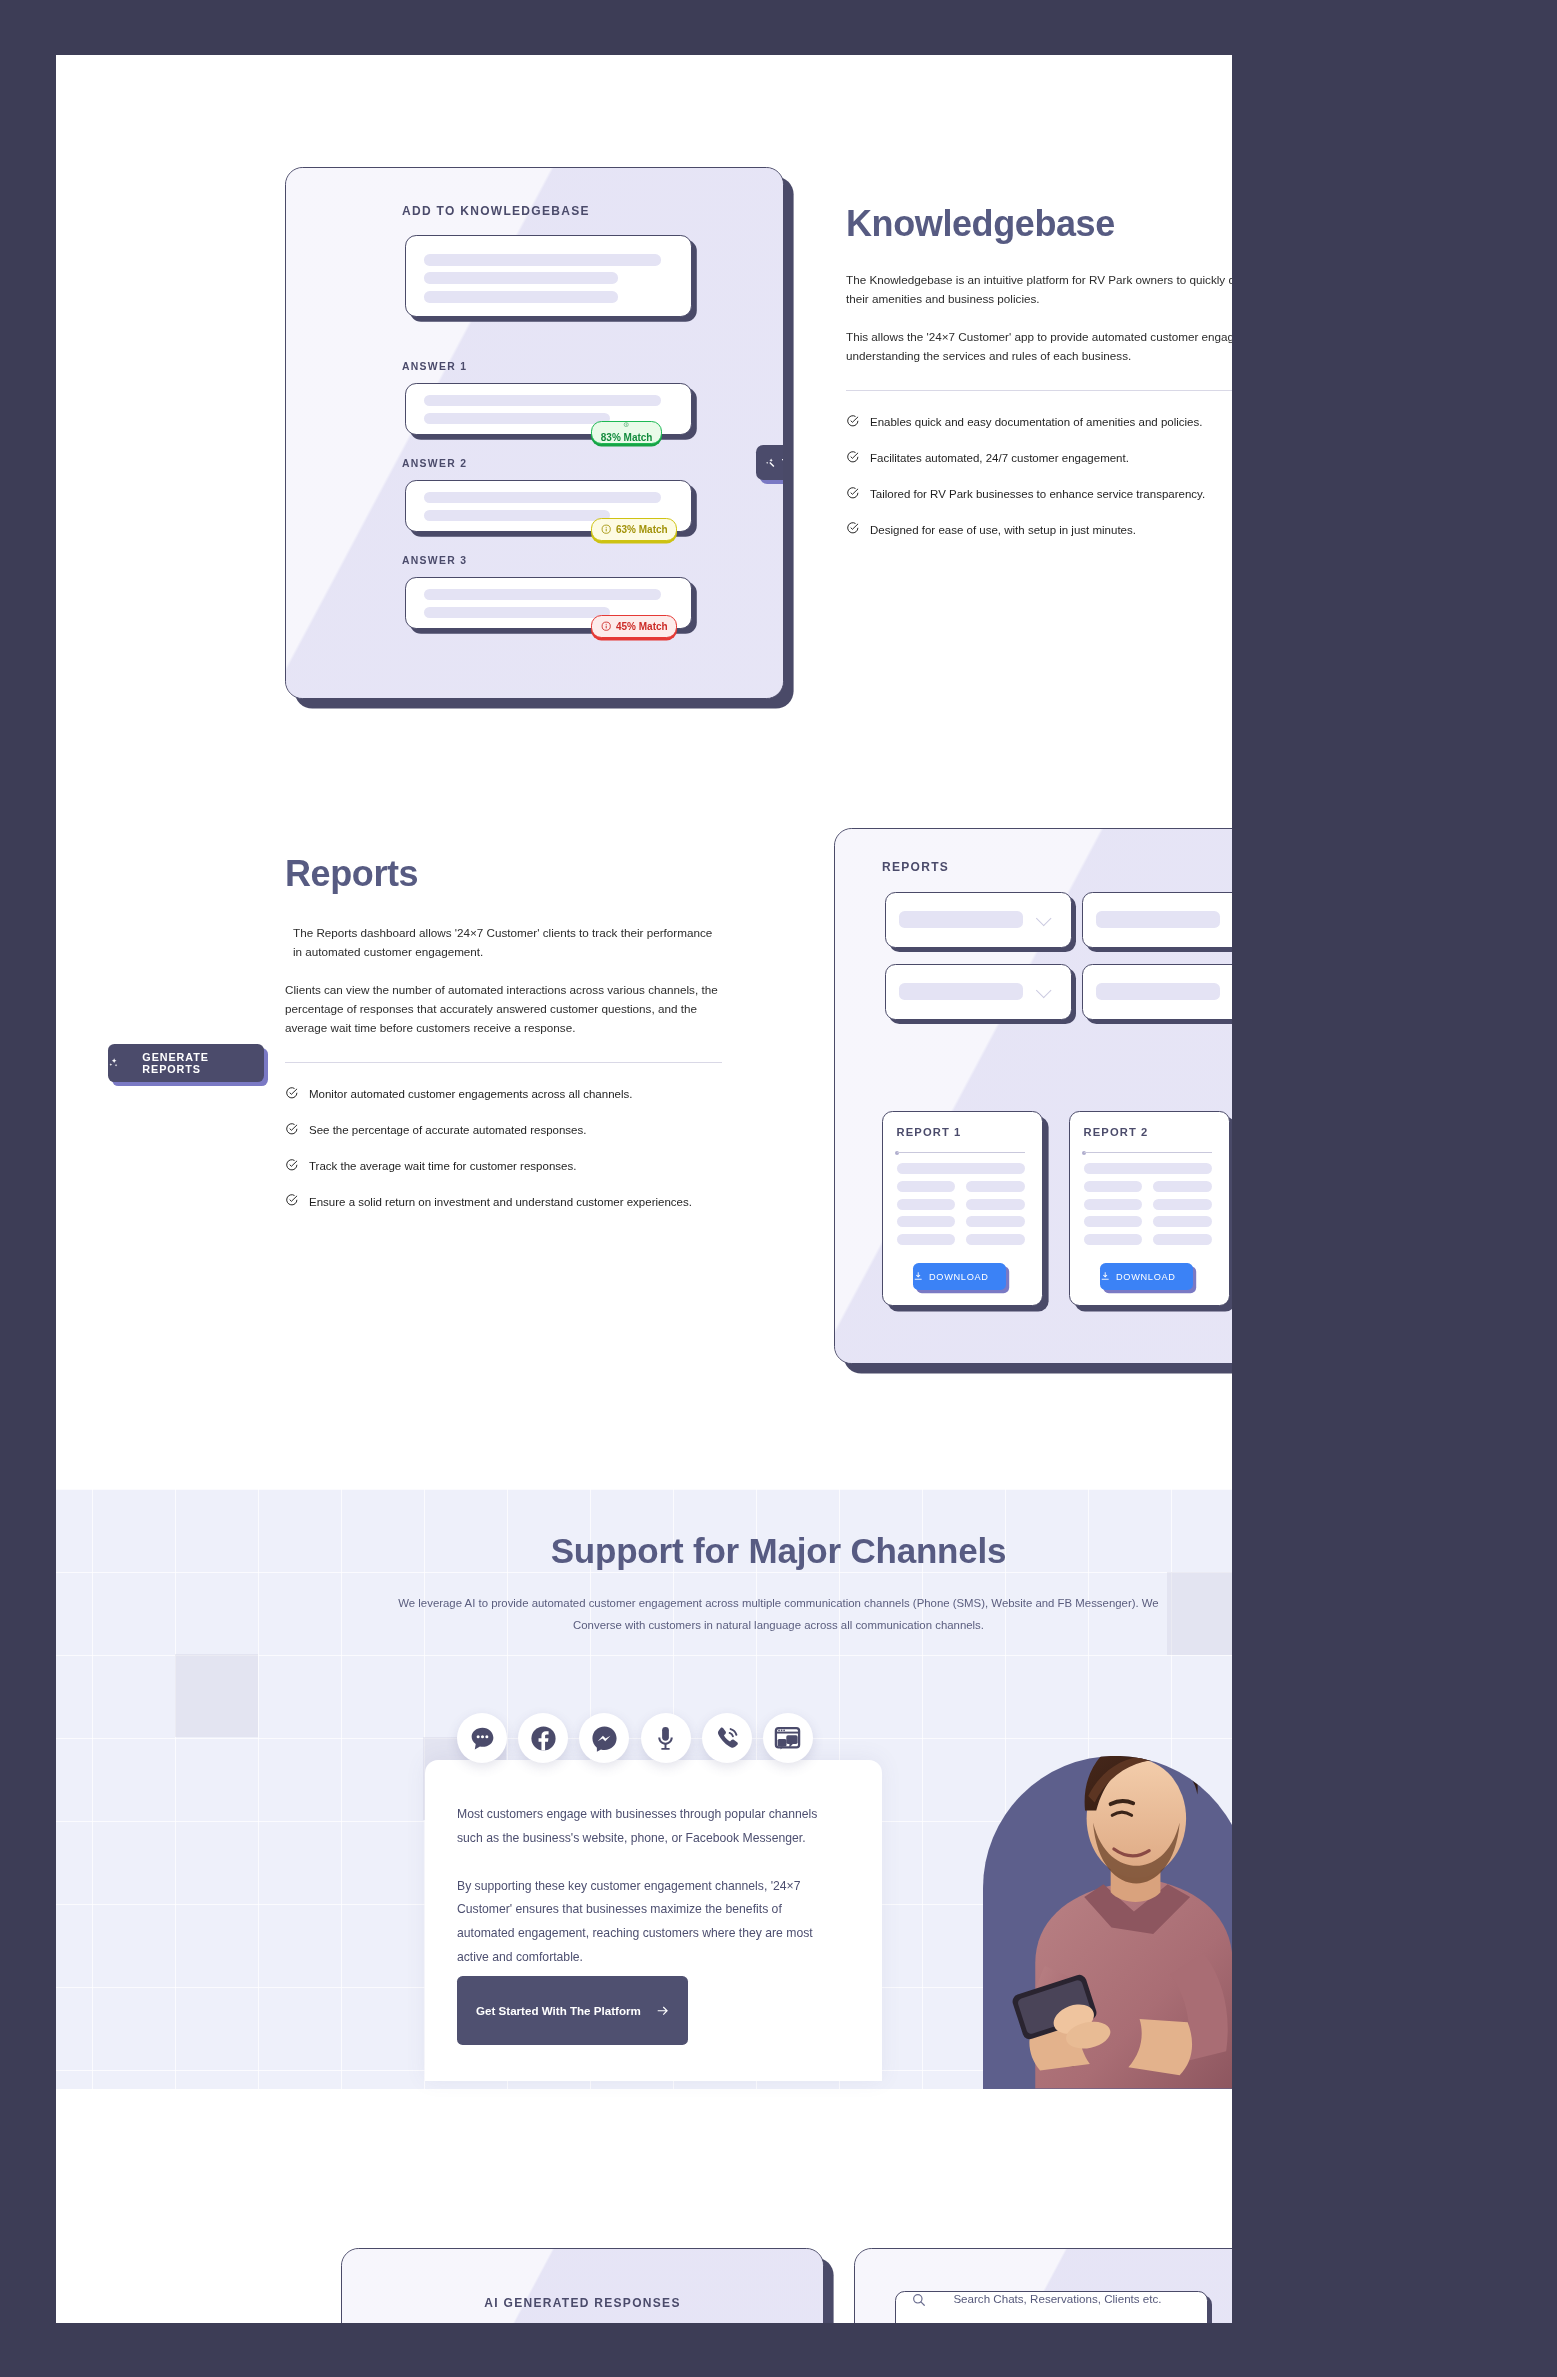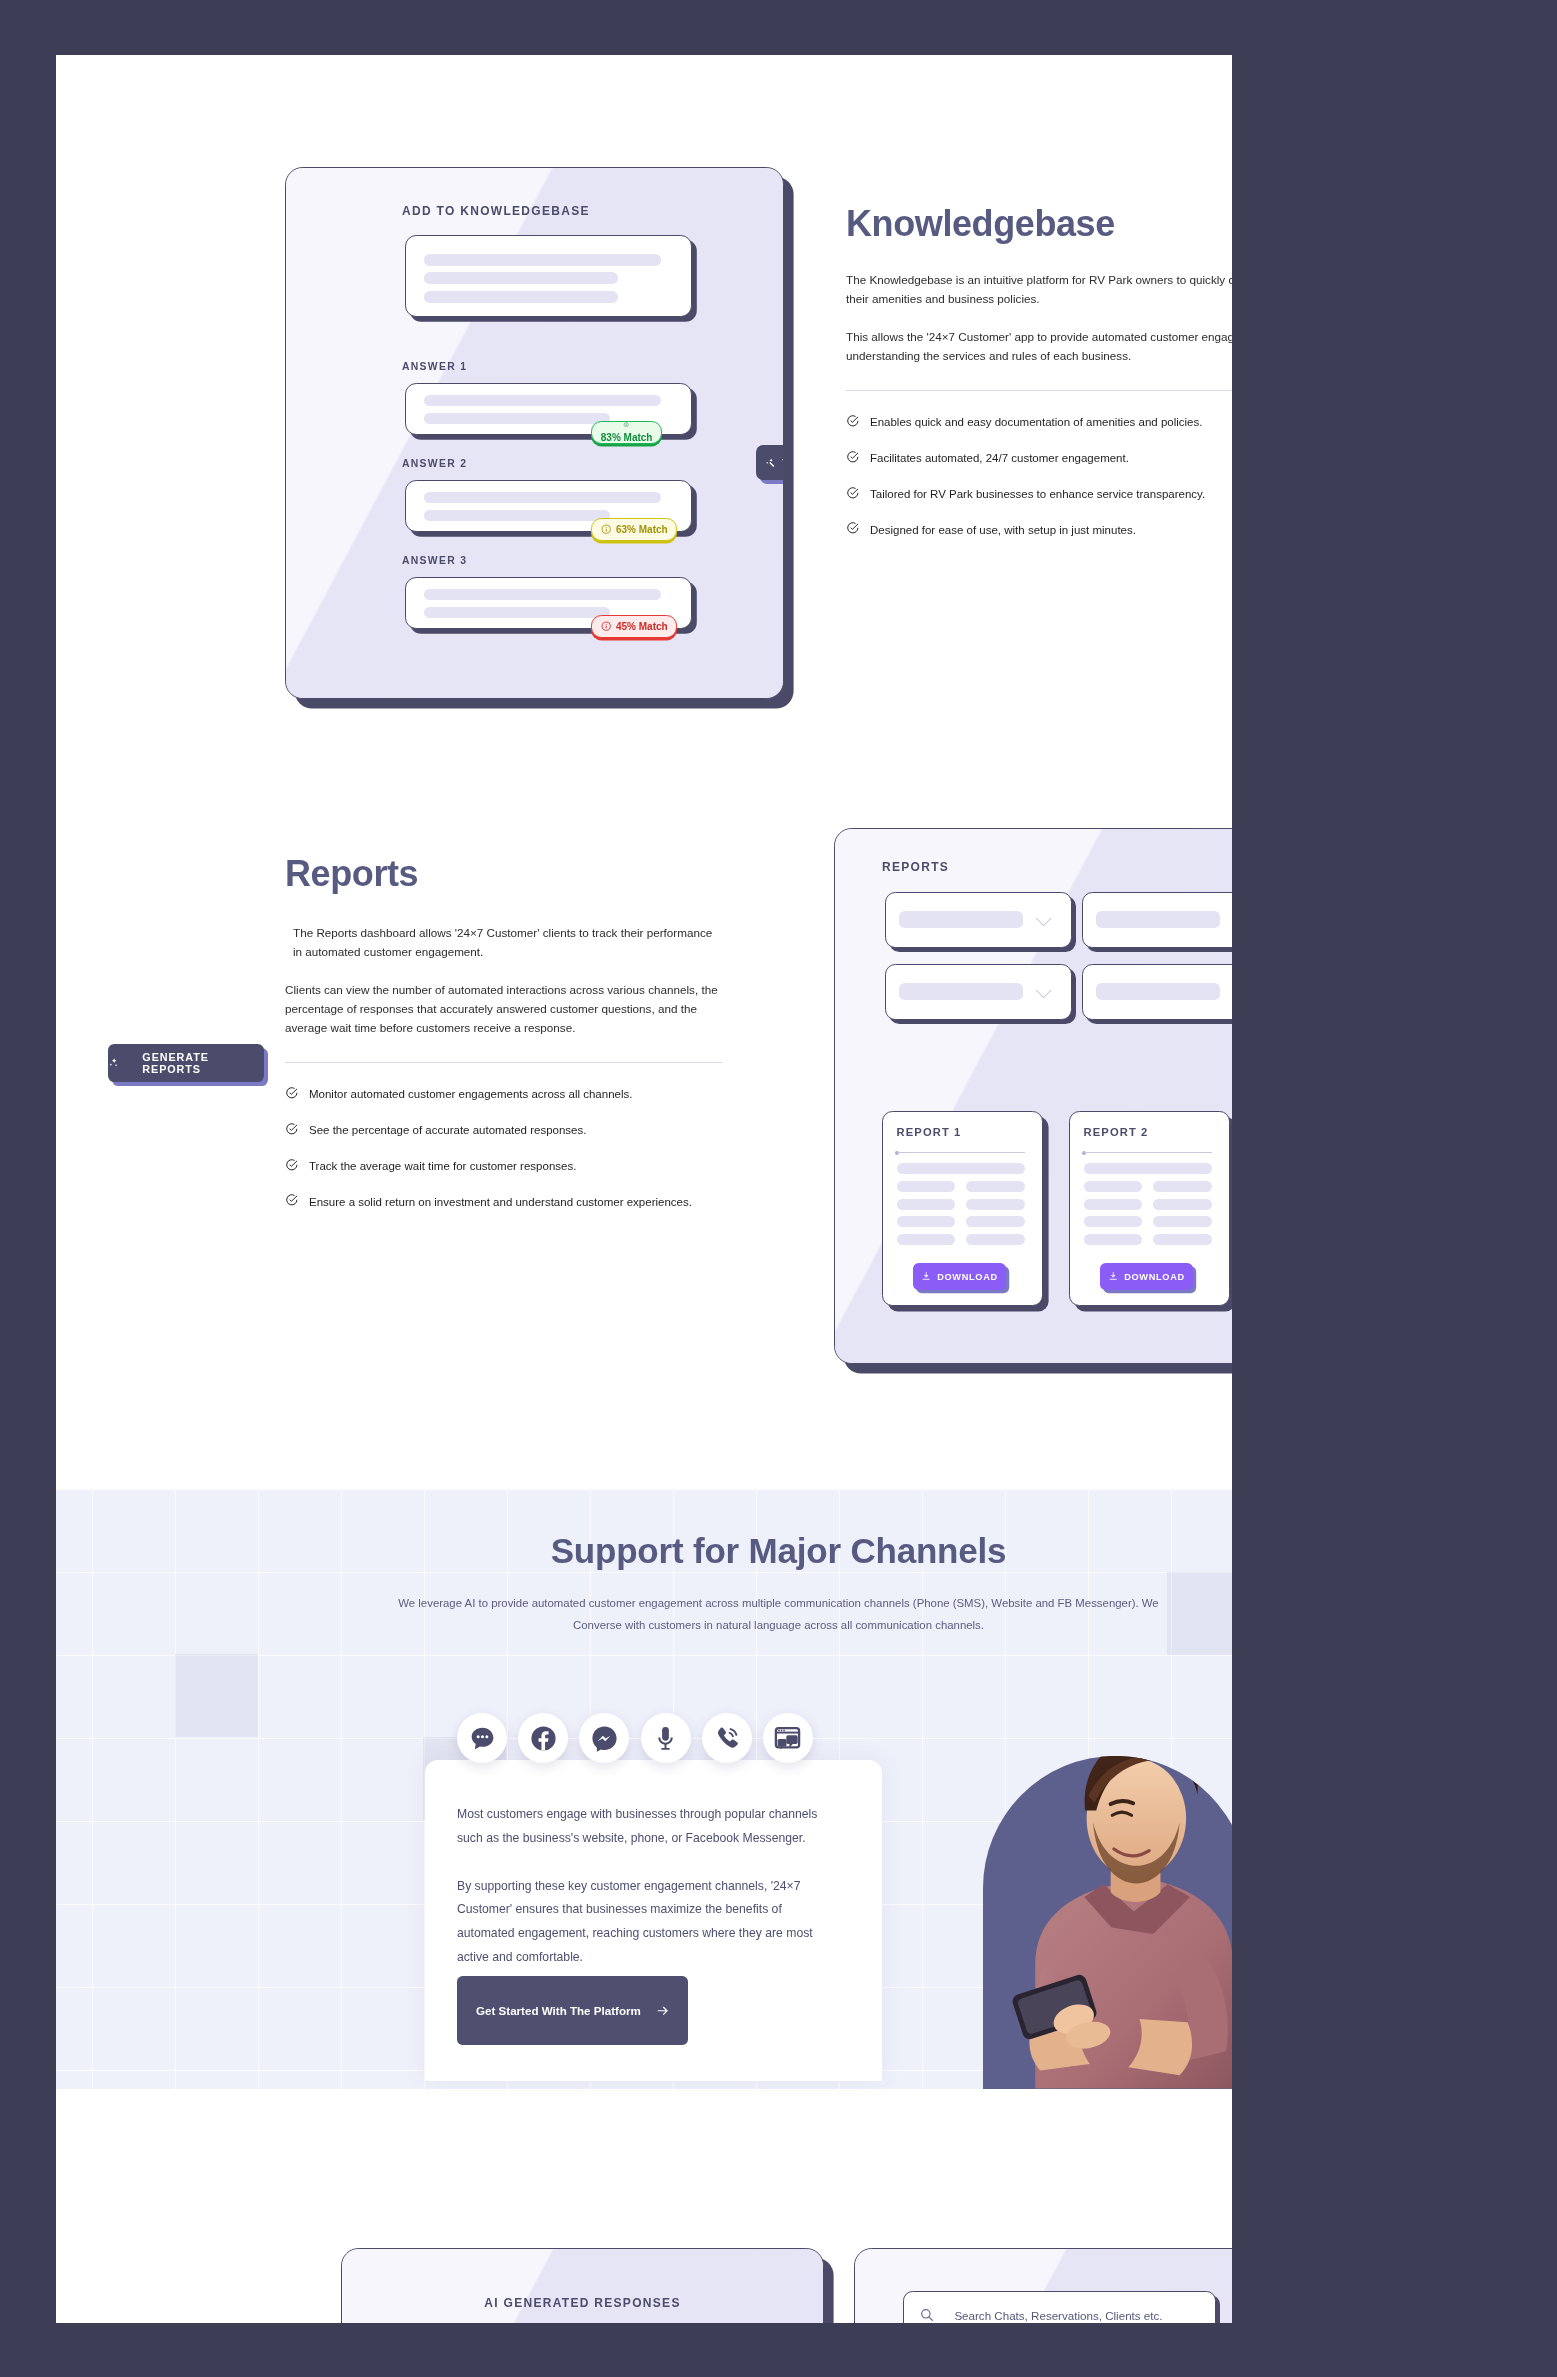--- a/index.html
+++ b/index.html
@@ -68,23 +68,23 @@
         border-bottom:1.9px solid #cbcae0;transform:rotate(45deg);}
   .gen-btn{position:absolute;left:52px;top:989px;width:156px;height:38px;background:#4b4b6b;
     border-radius:6.4px;box-shadow:4px 4px 0 0 #7a79c4;display:flex;align-items:center;
     justify-content:center;gap:23px;color:#fff;font-size:10.8px;font-weight:bold;letter-spacing:0.9px;}
   .rcard{position:absolute;top:1056px;width:159px;height:193px;background:#fff;
     border:1px solid #4a4a68;border-radius:10.4px;box-shadow:5.6px 5.6px 0 0 #4a4a68;overflow:hidden;}
   .rcard .rtitle{position:absolute;left:13.6px;top:14.4px;font-size:11.2px;font-weight:bold;
     letter-spacing:1.1px;color:#4b4b6b;white-space:nowrap;}
   .rcard .rhr{position:absolute;left:13.6px;top:40px;height:0.8px;background:#c9c8dc;}
   .rcard .rdot{position:absolute;left:12px;top:39px;width:4px;height:4px;border-radius:50%;background:#b0aece;}
-  .dl-btn{position:absolute;height:27px;background:#8b5cf6;border-radius:5.6px;
-    box-shadow:3.2px 3.2px 0 0 #7a79c4;display:flex;align-items:center;justify-content:center;gap:5.6px;
-    color:#fff;font-size:9.2px;font-weight:bold;letter-spacing:0.7px;}
+  .dl-btn{position:absolute;height:27px;background:#3b82f6;border-radius:5.6px;
+    box-shadow:3.2px 3.2px 0 0 #7a79c4;display:flex;align-items:center;justify-content:flex-start;gap:5.6px;
+    color:#fff;font-size:9.2px;font-weight:normal;letter-spacing:0.7px;}
 
   
   #band{position:absolute;left:0;top:1434px;width:1445px;height:600px;background:#eef0fa;overflow:hidden;}
   #band .grid{position:absolute;inset:0;
     background-image:linear-gradient(to right, rgba(255,255,255,.75) 1.2px, transparent 1.2px),
                      linear-gradient(to bottom, rgba(255,255,255,.75) 1.2px, transparent 1.2px);
     background-size:83px 83px;background-position:36px 0;}
   .gcell{position:absolute;background:rgba(213,212,228,.42);}
   .h1{font-size:35px;font-weight:bold;color:#575b82;text-align:center;letter-spacing:-0.2px;}
   .lede{font-size:11.4px;line-height:1.95;color:#5a5d7e;text-align:center;}
@@ -100,23 +100,23 @@
     border-radius:5.6px;display:flex;align-items:center;gap:15px;color:#fff;
     font-size:11.6px;font-weight:bold;z-index:5;}
 
   #arch{position:absolute;left:927px;top:1701px;width:265px;height:333px;
     background:#5d5f8c;border-radius:132px 132px 0 0;z-index:2;}
   #photo{position:absolute;left:883px;top:1643px;width:353px;height:391px;z-index:3;}
 
   
   #ai-card{left:285px;top:2193px;width:481px;height:257px;}
   #srch-card{left:798px;top:2193px;width:481px;height:257px;}
-  .searchfield{position:absolute;left:48px;top:42px;width:313px;height:48px;background:#fff;
+  .searchfield{position:absolute;left:40px;top:42px;width:313px;height:48px;background:#fff;
     border:1.1px solid #4a4a68;border-radius:9.6px;box-shadow:4px 4px 0 0 #4a4a68;
-    display:flex;align-items:center;gap:20px;padding-left:15.2px;box-sizing:border-box;}
+    display:flex;align-items:flex-start;gap:27px;padding-left:15.2px;box-sizing:border-box;}
   .searchfield span{font-size:11.6px;color:#55587a;}
   .filter-btn{position:absolute;left:384px;top:42px;width:48px;height:48px;background:#4f5070;
     border-radius:9.6px;box-shadow:3.2px 3.2px 0 0 #7a79c4;display:flex;align-items:center;justify-content:center;}
 </style>
 </head>
 <body>
 
 <div class="page">
 
   <div class="mockcard" id="kb-card">

